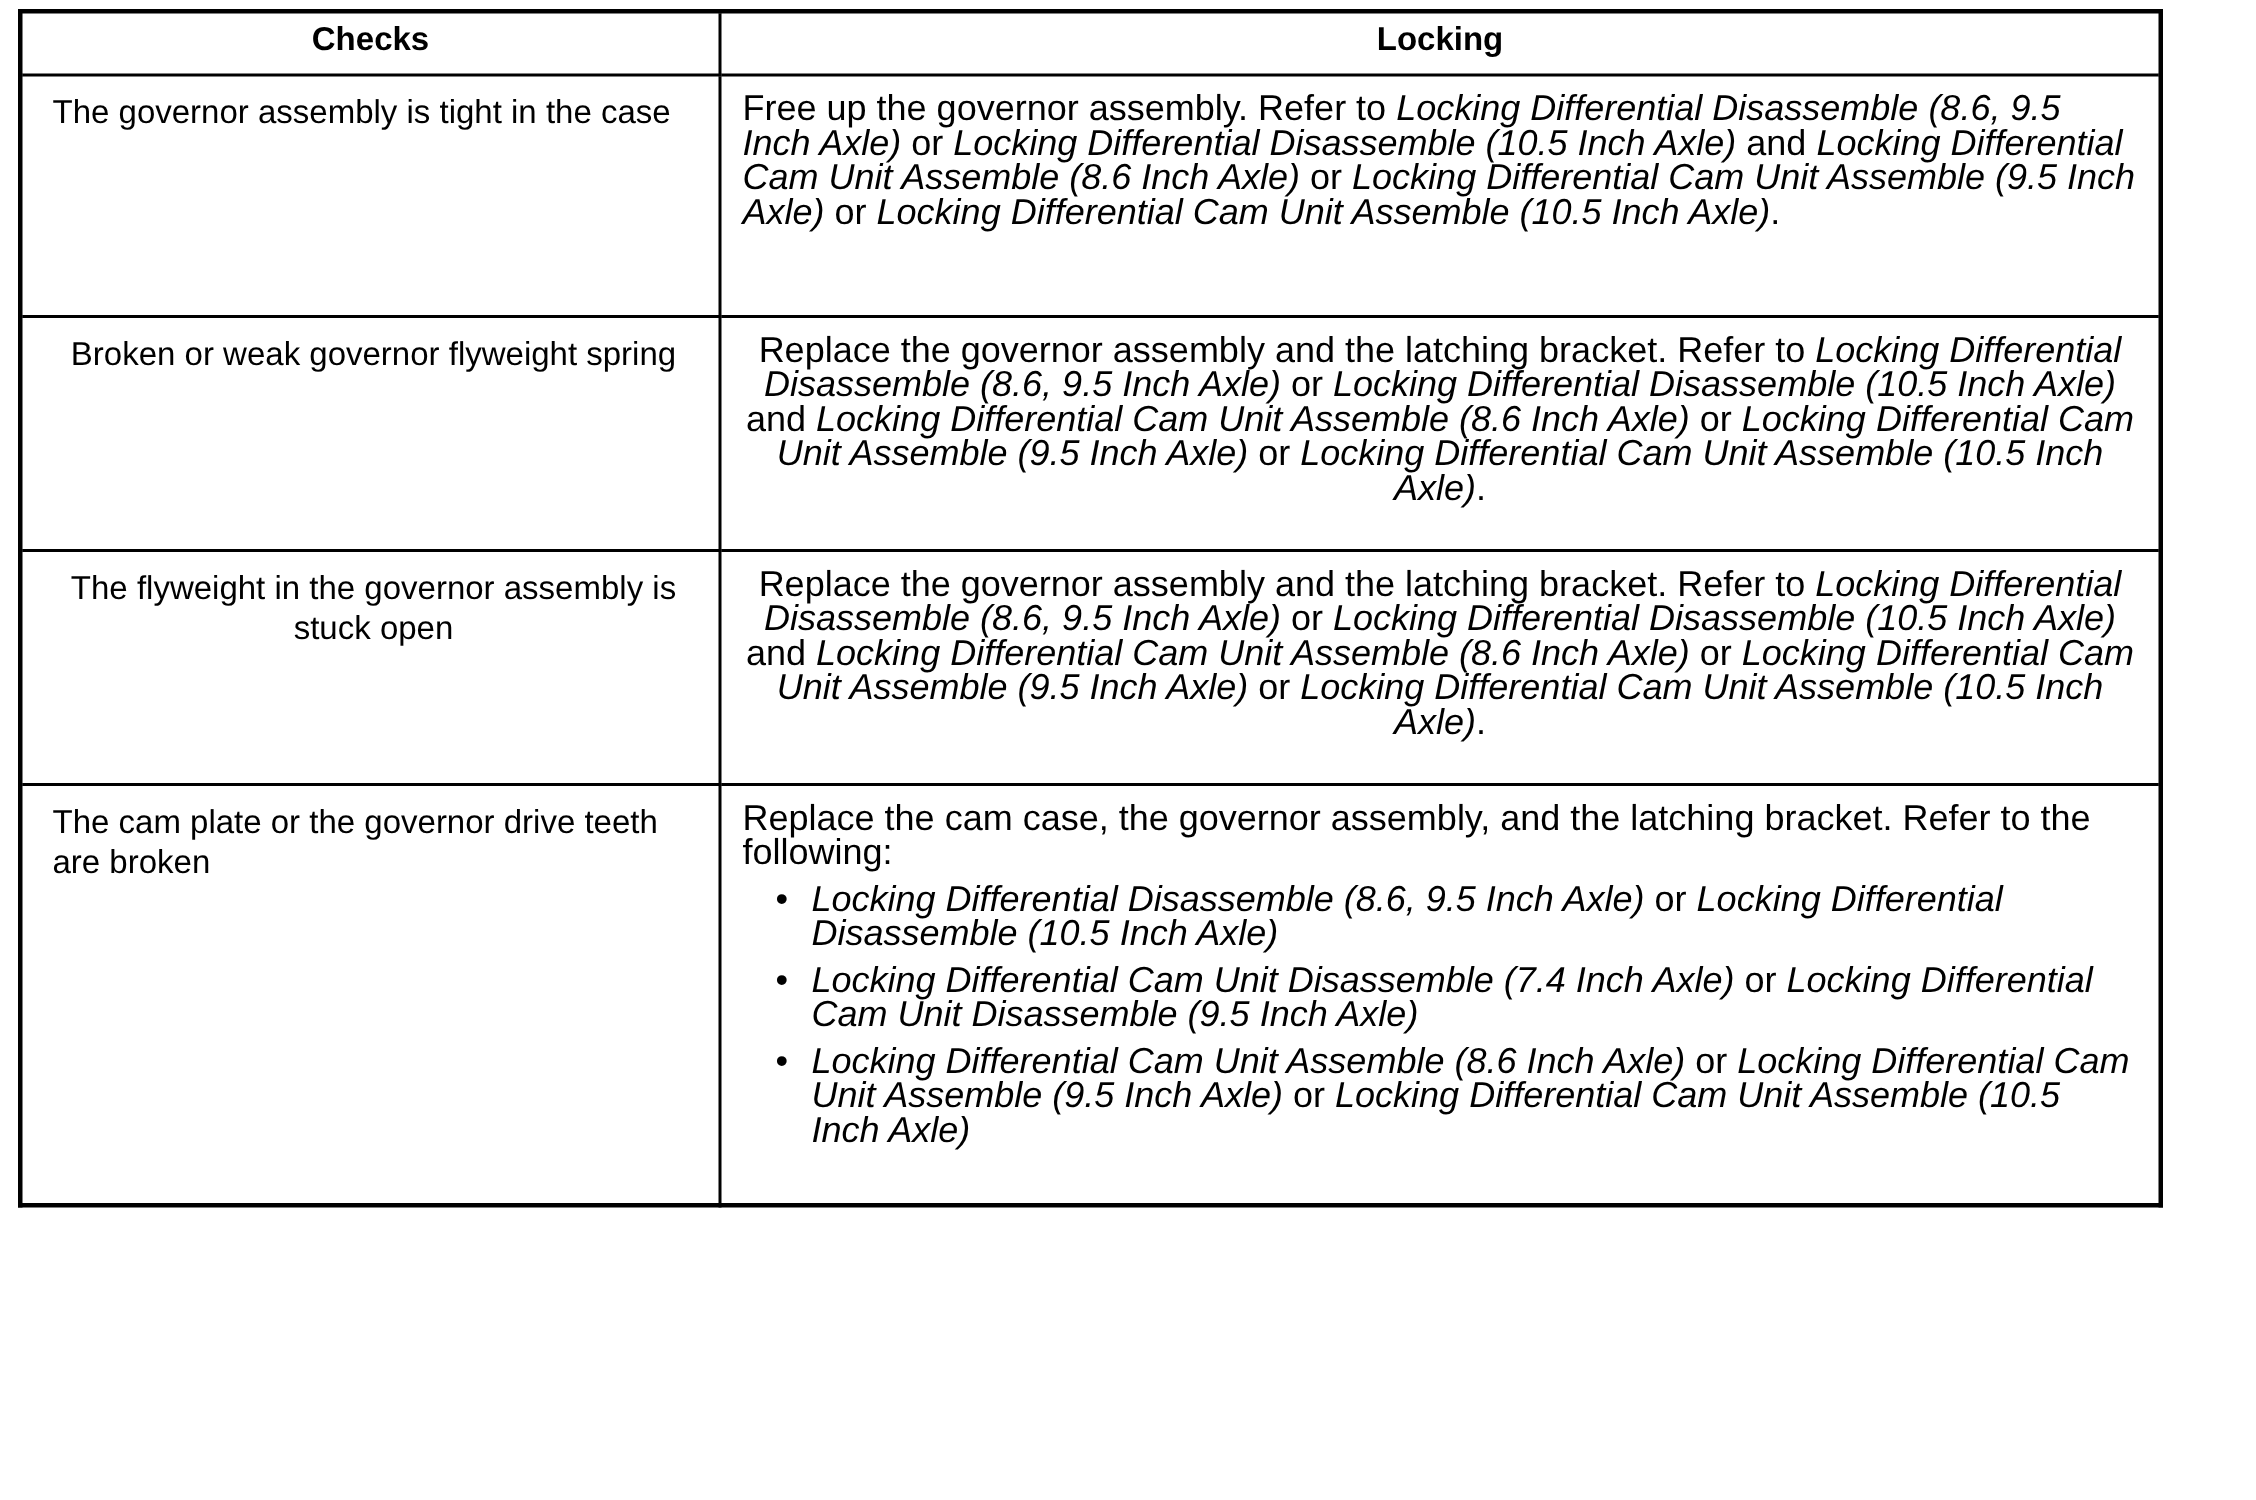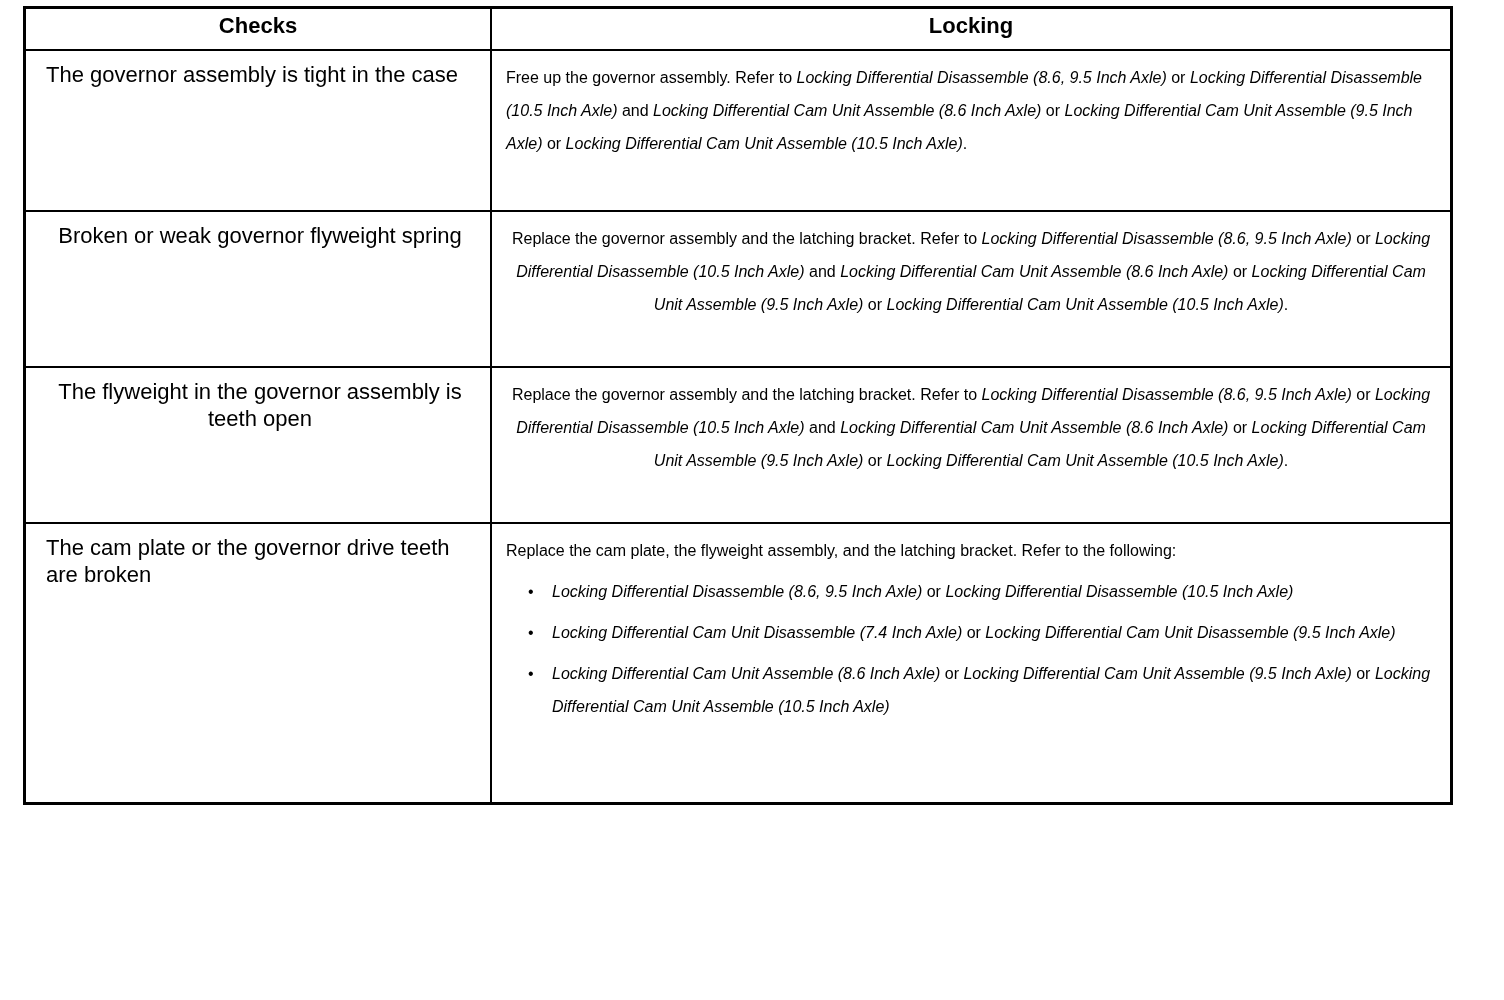--- a/index.html
+++ b/index.html
@@ -1,23 +1,23 @@
 <!DOCTYPE html>
 <html><head>
 <meta charset="utf-8">
 <style>
   html, body { margin:0; padding:0; background:#ffffff; }
   body { width:1504px; height:1000px; position:relative; overflow:hidden;
          font-family:"Liberation Sans", sans-serif; color:#000; }
-  table.doc { position:absolute; left:23px; top:6px; width:1430px;
+  table.doc { position:absolute; left:12px; top:6px; width:1430px;
               border-collapse:collapse; border:3px solid #000; }
   table.doc th, table.doc td { border:2px solid #000; vertical-align:top; }
   table.doc th { font-weight:bold; font-size:22px; height:36px; padding:4px 0 0 0; text-align:center; }
   td.check { width:428px; padding:10px 16px 0 20px; font-size:22px; line-height:27px; }
-  td.action { padding:10px 14px 6px 14px; font-size:16px; line-height:33px; }
+  td.action { padding:10px 14px 6px 14px; font-size:24px; line-height:23px; }
   tr.r1 td { height:143px; }
   tr.r2 td, tr.r3 td { height:138px;text-align:center; }
   tr.r4 td { height:262px;margin-left:33px; }
   .it { font-style:italic; }
   ul.refs { margin:8px 0 0 0; padding:0 0 0 46px; list-style:none; }
   ul.refs li { position:relative; margin-bottom:8px; }
   ul.refs li .bullet { position:absolute; left:-24px; top:0; font-style:normal; }
 </style>
 </head>
 <body>
@@ -32,27 +32,27 @@
   <tbody>
     <tr class="r1">
       <td class="check">The governor assembly is tight in the case</td>
       <td class="action"><span>Free up the governor assembly. Refer to </span><span class="it">Locking Differential Disassemble (8.6, 9.5 Inch Axle)</span><span> or </span><span class="it">Locking Differential Disassemble (10.5 Inch Axle)</span><span> and </span><span class="it">Locking Differential Cam Unit Assemble (8.6 Inch Axle)</span><span> or </span><span class="it">Locking Differential Cam Unit Assemble (9.5 Inch Axle)</span><span> or </span><span class="it">Locking Differential Cam Unit Assemble (10.5 Inch Axle)</span><span>.</span></td>
     </tr>
     <tr class="r2">
       <td class="check">Broken or weak governor flyweight spring</td>
       <td class="action"><span>Replace the governor assembly and the latching bracket. Refer to </span><span class="it">Locking Differential Disassemble (8.6, 9.5 Inch Axle)</span><span> or </span><span class="it">Locking Differential Disassemble (10.5 Inch Axle)</span><span> and </span><span class="it">Locking Differential Cam Unit Assemble (8.6 Inch Axle)</span><span> or </span><span class="it">Locking Differential Cam Unit Assemble (9.5 Inch Axle)</span><span> or </span><span class="it">Locking Differential Cam Unit Assemble (10.5 Inch Axle)</span><span>.</span></td>
     </tr>
     <tr class="r3">
-      <td class="check">The flyweight in the governor assembly is teeth open</td>
+      <td class="check">The flyweight in the governor assembly is stuck open</td>
       <td class="action"><span>Replace the governor assembly and the latching bracket. Refer to </span><span class="it">Locking Differential Disassemble (8.6, 9.5 Inch Axle)</span><span> or </span><span class="it">Locking Differential Disassemble (10.5 Inch Axle)</span><span> and </span><span class="it">Locking Differential Cam Unit Assemble (8.6 Inch Axle)</span><span> or </span><span class="it">Locking Differential Cam Unit Assemble (9.5 Inch Axle)</span><span> or </span><span class="it">Locking Differential Cam Unit Assemble (10.5 Inch Axle)</span><span>.</span></td>
     </tr>
     <tr class="r4">
       <td class="check">The cam plate or the governor drive teeth are broken</td>
       <td class="action">
-        <div><span>Replace the cam plate, the flyweight assembly, and the latching bracket. Refer to the following:</span></div>
+        <div><span>Replace the cam case, the governor assembly, and the latching bracket. Refer to the following:</span></div>
         <ul class="refs">
           <li><span class="bullet">•</span><span><span class="it">Locking Differential Disassemble (8.6, 9.5 Inch Axle)</span><span> or </span><span class="it">Locking Differential Disassemble (10.5 Inch Axle)</span></span></li>
           <li><span class="bullet">•</span><span><span class="it">Locking Differential Cam Unit Disassemble (7.4 Inch Axle)</span><span> or </span><span class="it">Locking Differential Cam Unit Disassemble (9.5 Inch Axle)</span></span></li>
           <li><span class="bullet">•</span><span><span class="it">Locking Differential Cam Unit Assemble (8.6 Inch Axle)</span><span> or </span><span class="it">Locking Differential Cam Unit Assemble (9.5 Inch Axle)</span><span> or </span><span class="it">Locking Differential Cam Unit Assemble (10.5 Inch Axle)</span></span></li>
         </ul>
       </td>
     </tr>
   </tbody>
 </table>
 

